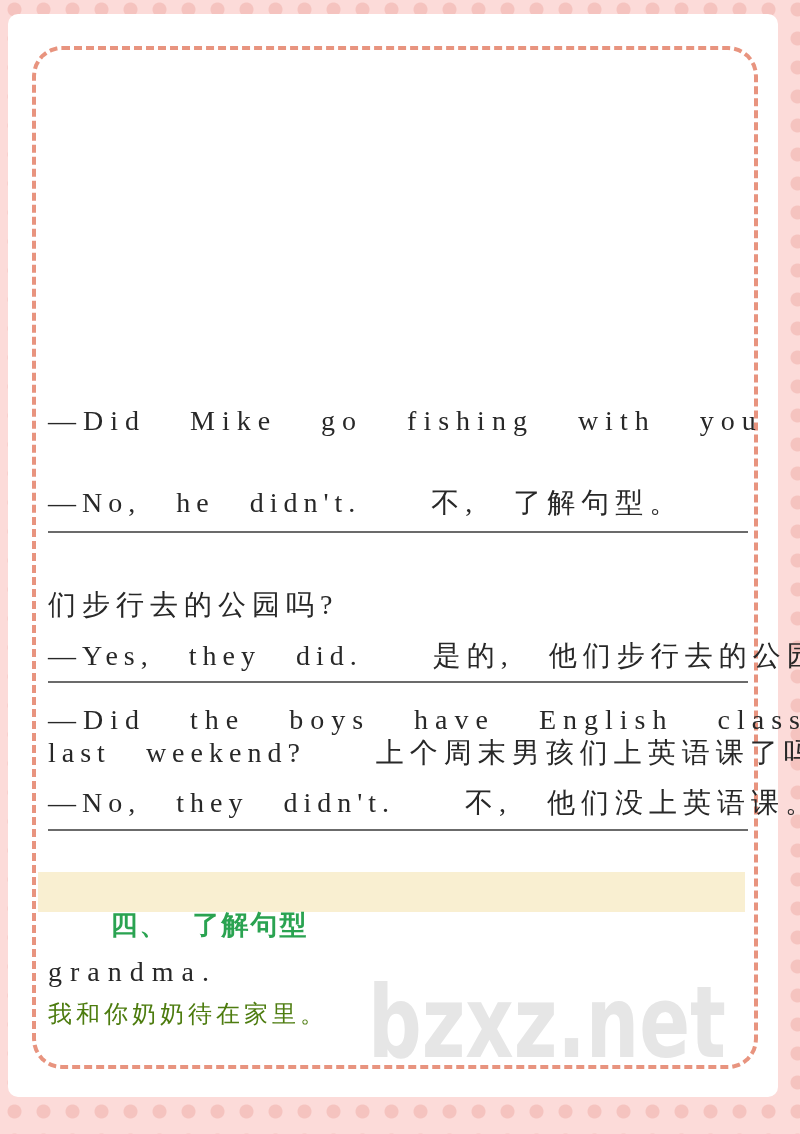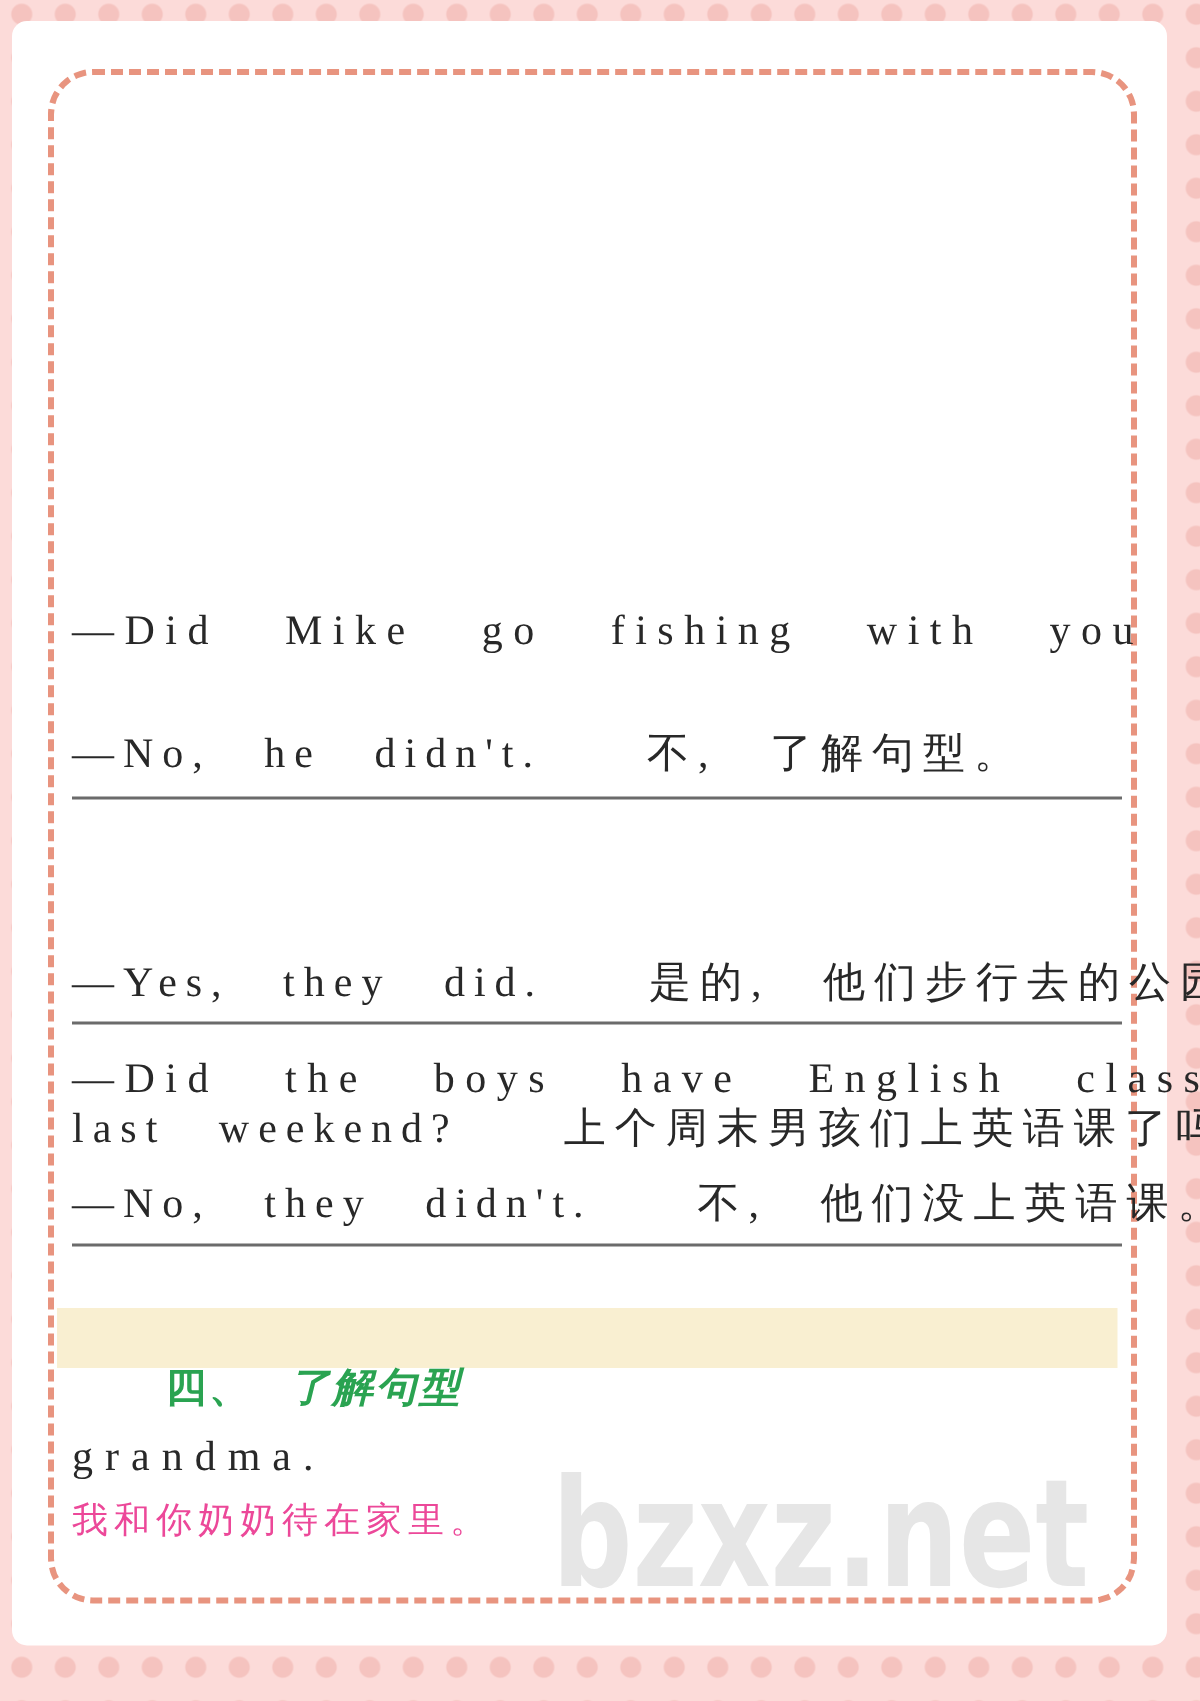--- a/index.html
+++ b/index.html
@@ -72,30 +72,29 @@
     left: 20px;
     top: 4px;
     font-size: 27px;
     font-weight: bold;
     color: #2aa351;
     white-space: pre;
     letter-spacing: 2px;
   }
   .section-title-gap {
     margin-left: 24px;
-    font-style: italic;
   }
   .s-line {
     letter-spacing: 8px;
     word-spacing: 44px;
   }
   .zh-line {
     font-size: 24px;
     letter-spacing: 4px;
-    color: #ec4899;
+    color: #4d7c0f;
   }
   .watermark {
     position: absolute;
     left: 360px;
     top: 959px;
     font-family: "DejaVu Sans", "Liberation Sans", sans-serif;
     font-weight: bold;
     font-size: 100px;
     line-height: 1;
     color: #e6e6e6;
@@ -109,20 +108,21 @@
 <body>
 
 <div class="card">
 
   <div class="dashed-frame"></div>
 
   <div class="line en en-wide" style="top:389px">—Did Mike go fishing with you</div>
   <div class="line en" style="top:471px">—No, he didn't.  不, 了解句型。</div>
   <div class="divider" style="top:517px"></div>
 
+  <div class="line en" style="top:573px">们步行去的公园吗?</div>
   <div class="line en" style="top:624px">—Yes, they did.  是的, 他们步行去的公园。</div>
   <div class="divider" style="top:667px"></div>
 
   <div class="line en en-wide" style="top:688px">—Did the boys have English class</div>
   <div class="line en" style="top:721px">last weekend?  上个周末男孩们上英语课了吗?</div>
   <div class="line en" style="top:771px">—No, they didn't.  不, 他们没上英语课。</div>
   <div class="divider" style="top:815px"></div>
 
   <div class="section-bar">
     <div class="section-heading">

